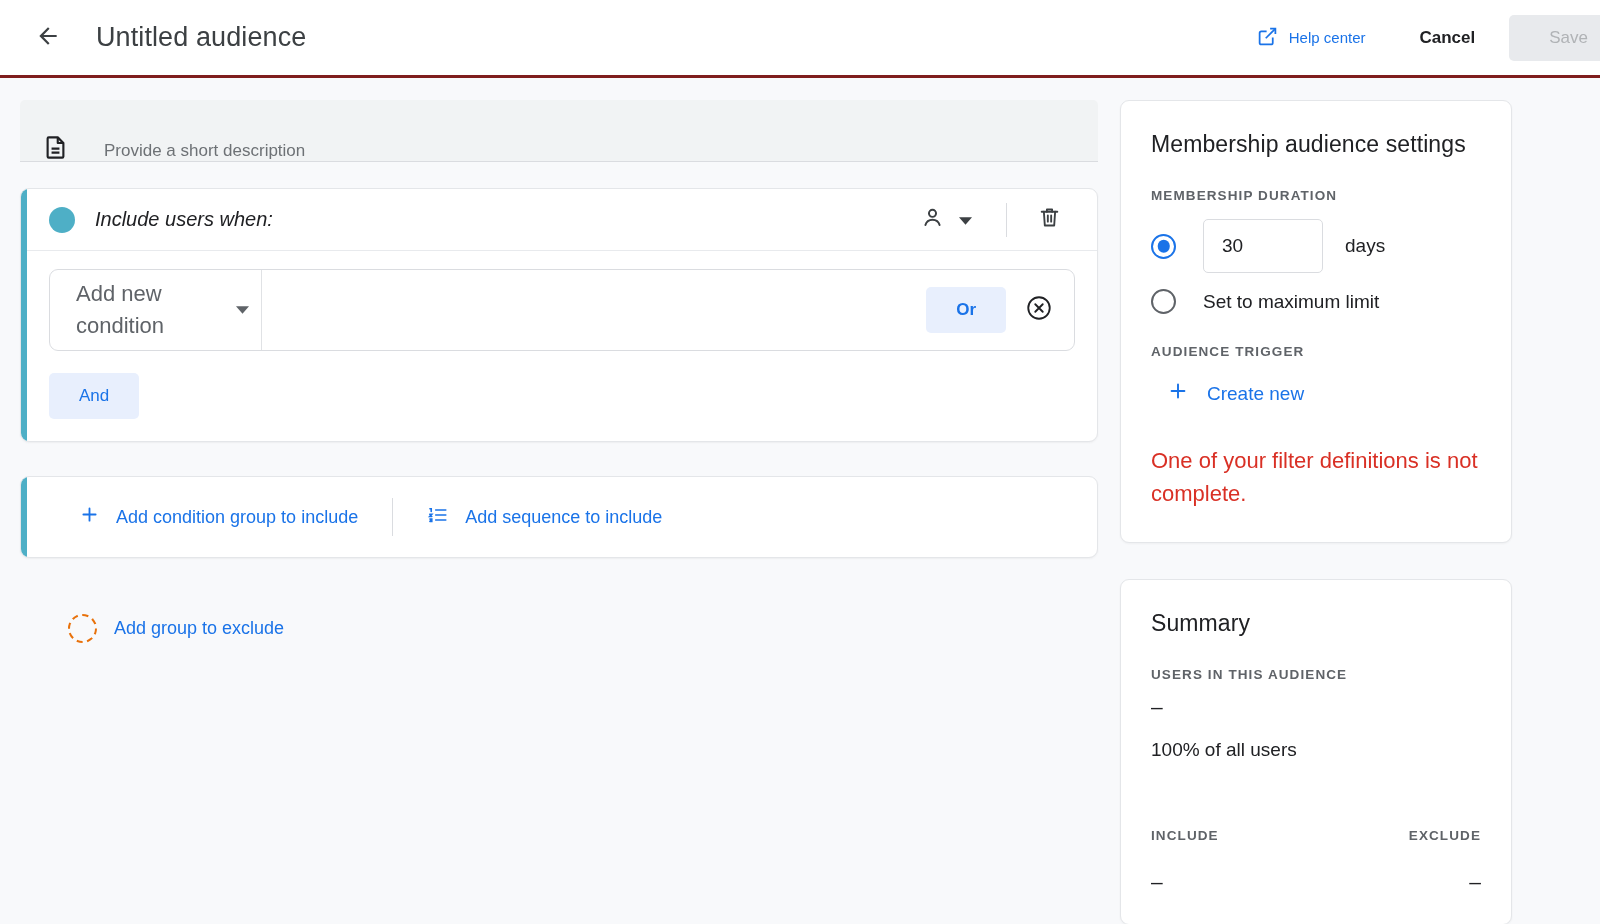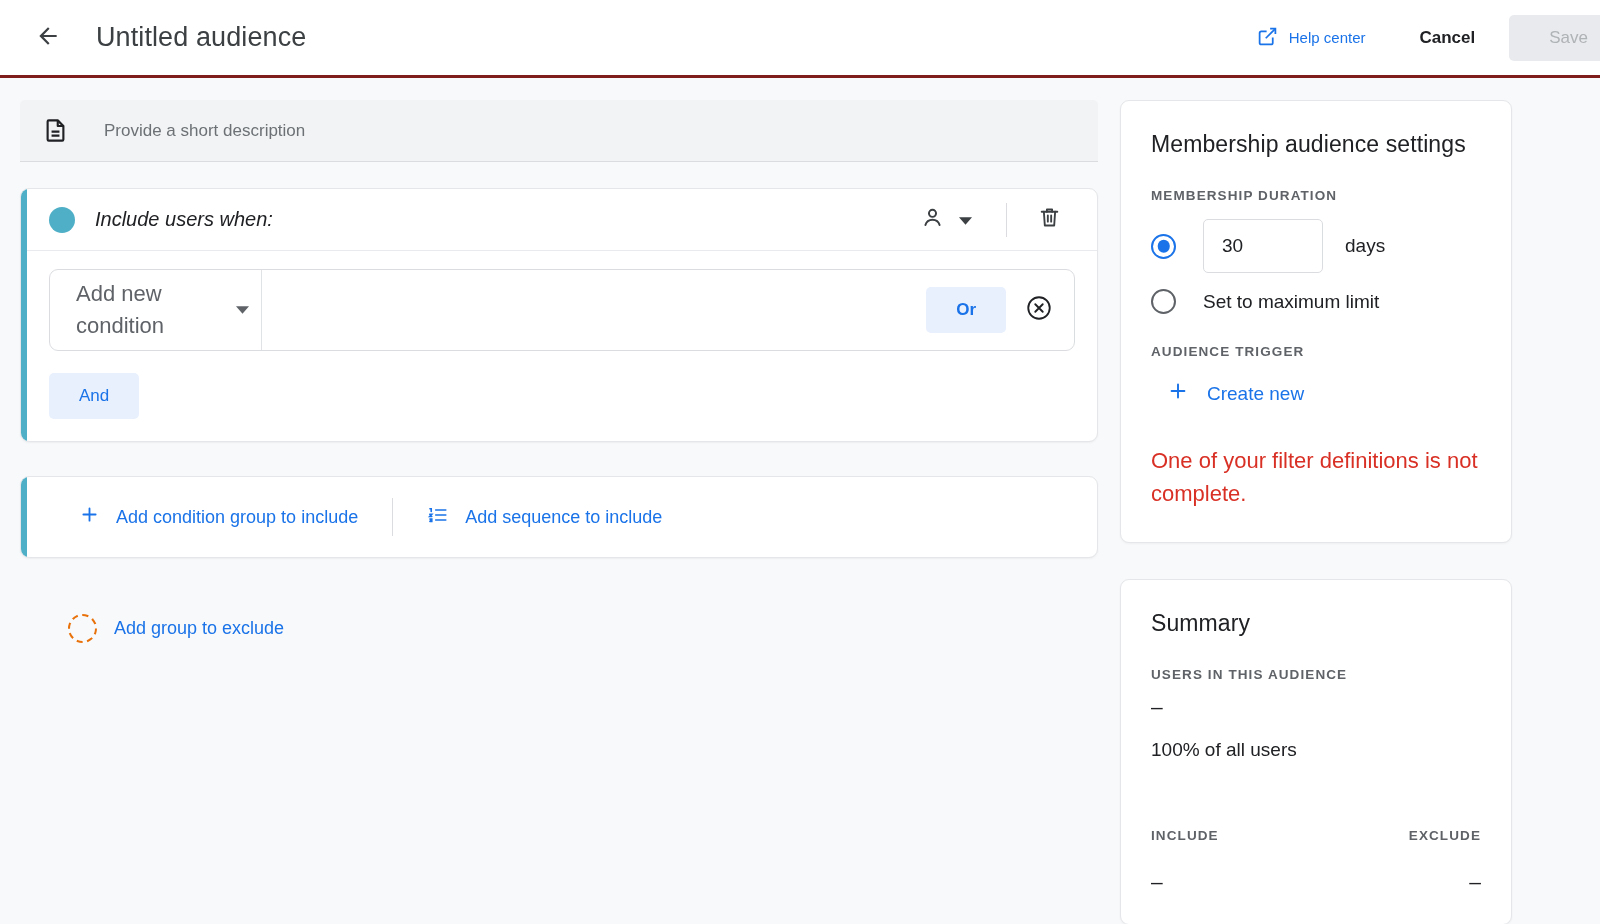--- a/index.html
+++ b/index.html
@@ -103,21 +103,21 @@
     flex: none;
   }
 
   
   .desc-field {
     background: #f1f3f4;
     border-radius: 5px 5px 0 0;
     border-bottom: 1px solid #dadce0;
     height: 62px;
     display: flex;
-    align-items: center;
+    align-items: flex-end;
     padding: 0 22px;
     cursor: text;
   }
   .desc-icon { flex: none; display: flex; align-items: center; }
   .desc-placeholder {
     margin-left: 35px;
     font-size: 17px;
     color: #6d7175;
   }
 

